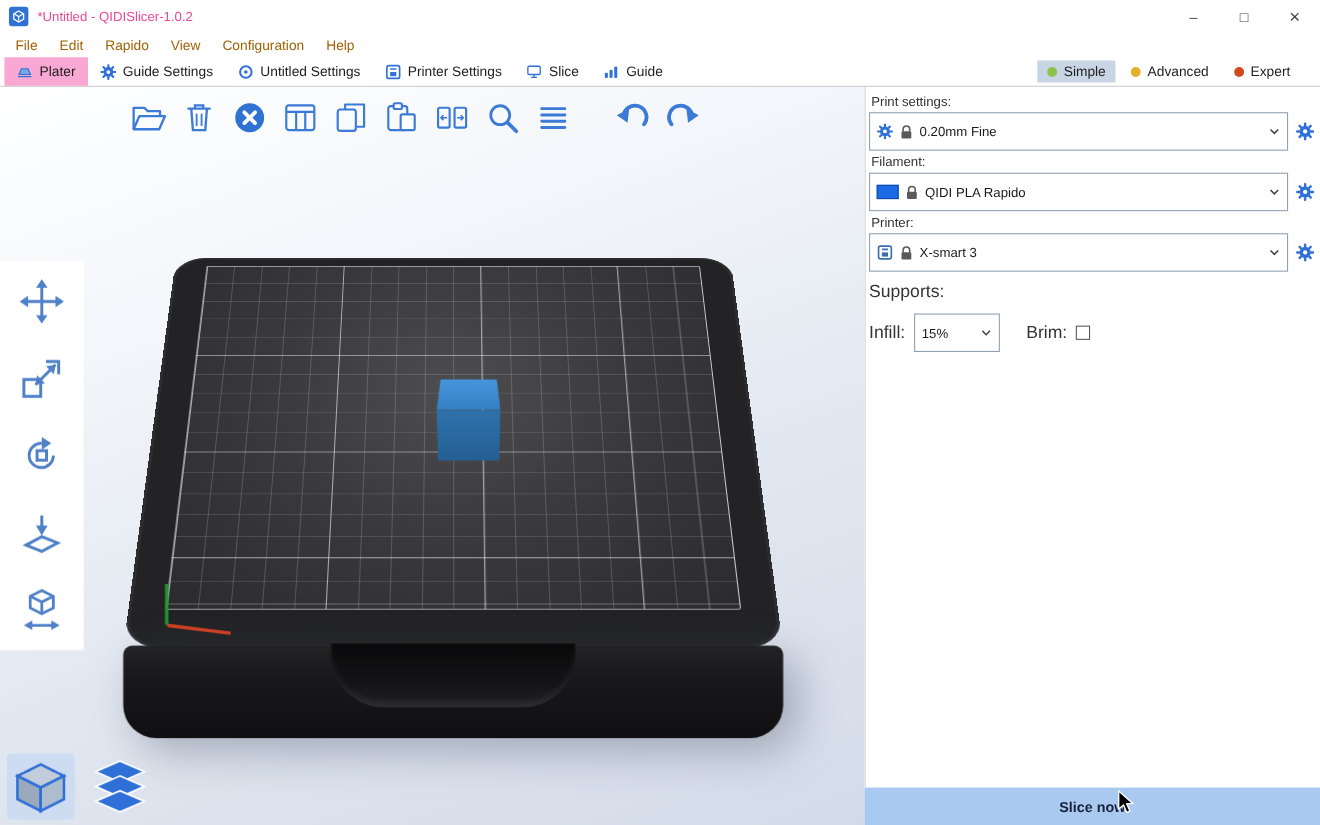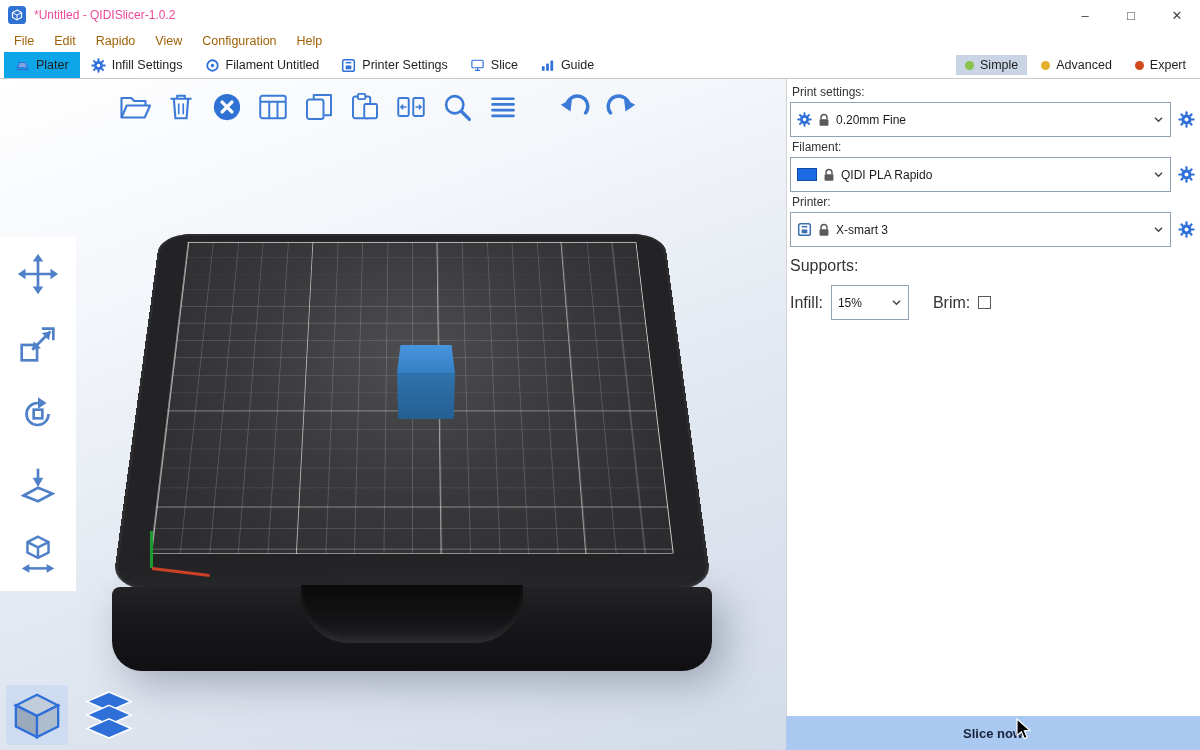--- a/index.html
+++ b/index.html
@@ -14,23 +14,23 @@
   .win-controls { margin-left:auto; display:flex; height:30px; }
   .winbtn { width:46px; height:30px; border:none; background:transparent; font-size:13px; color:#444; cursor:default; }
 
   
   .menubar { height:22px; display:flex; align-items:center; background:#fff; padding-left:4px; }
   .menu-item { padding:2px 10px; font-size:12.5px; color:#a16207; }
 
   
   .tabbar { height:27px; display:flex; align-items:stretch; background:#fff; border-bottom:1px solid #c9c9c9; padding-left:4px; }
   .tab { display:flex; align-items:center; gap:6px; padding:0 11px; font-size:12.5px; color:#1e1e1e; }
-  .tab.active { background:#0ea5e9; }
+  .tab.active { background:#f9a8d4; }
   .tab svg { color:#2f6fd8; }
-  .modes { margin-left:auto; display:flex; align-items:center; gap:5px; padding-right:5px;justify-content:space-between; }
+  .modes { margin-left:auto; display:flex; align-items:center; gap:5px; padding-right:18px;justify-content:space-between; }
   .mode { display:flex; align-items:center; gap:6px; padding:3px 9px; font-size:12.5px; color:#1e1e1e; }
   .mode.active { background:#c9d5e5; }
   .dot { width:9px; height:9px; border-radius:50%; display:inline-block; }
   .dot-simple { background:#8bc34a; }
   .dot-advanced { background:#e4af2a; }
   .dot-expert { background:#d2491e; }
 
   
   .viewport { position:absolute; left:0; top:79px; width:786px; height:671px; overflow:hidden;
     background:linear-gradient(160deg,#ffffff 0%,#f3f6fa 28%,#e2e8f1 60%,#d3dbe8 100%); }
@@ -164,28 +164,28 @@
     <svg width="15" height="15" viewBox="0 0 20 20">
       <path d="M3 13 L6 6 h8 l3 7 z" fill="#7aa7e4" stroke="#2f6fd8" stroke-width="1.4"></path>
       <path d="M2 15.5 h16" stroke="#2f6fd8" stroke-width="1.6"></path>
     </svg>
     <span>Plater</span>
   </div>
   <div class="tab">
     <svg width="15" height="15">
         <use href="#sym-gear"></use>
       </svg>
-    <span>Infill Settings</span>
+    <span>Guide Settings</span>
   </div>
   <div class="tab">
     <svg width="15" height="15" viewBox="0 0 20 20">
       <circle cx="10" cy="10" r="7" fill="none" stroke="#2f6fd8" stroke-width="2.4"></circle>
       <circle cx="10" cy="10" r="2.2" fill="#2f6fd8"></circle>
     </svg>
-    <span>Filament Untitled</span>
+    <span>Untitled Settings</span>
   </div>
   <div class="tab">
     <svg width="15" height="15">
         <use href="#sym-printer"></use>
       </svg>
     <span>Printer Settings</span>
   </div>
   <div class="tab">
     <svg width="15" height="15" viewBox="0 0 20 20">
       <rect x="2.5" y="3" width="15" height="10" rx="1.5" fill="none" stroke="#2f6fd8" stroke-width="1.6"></rect>

